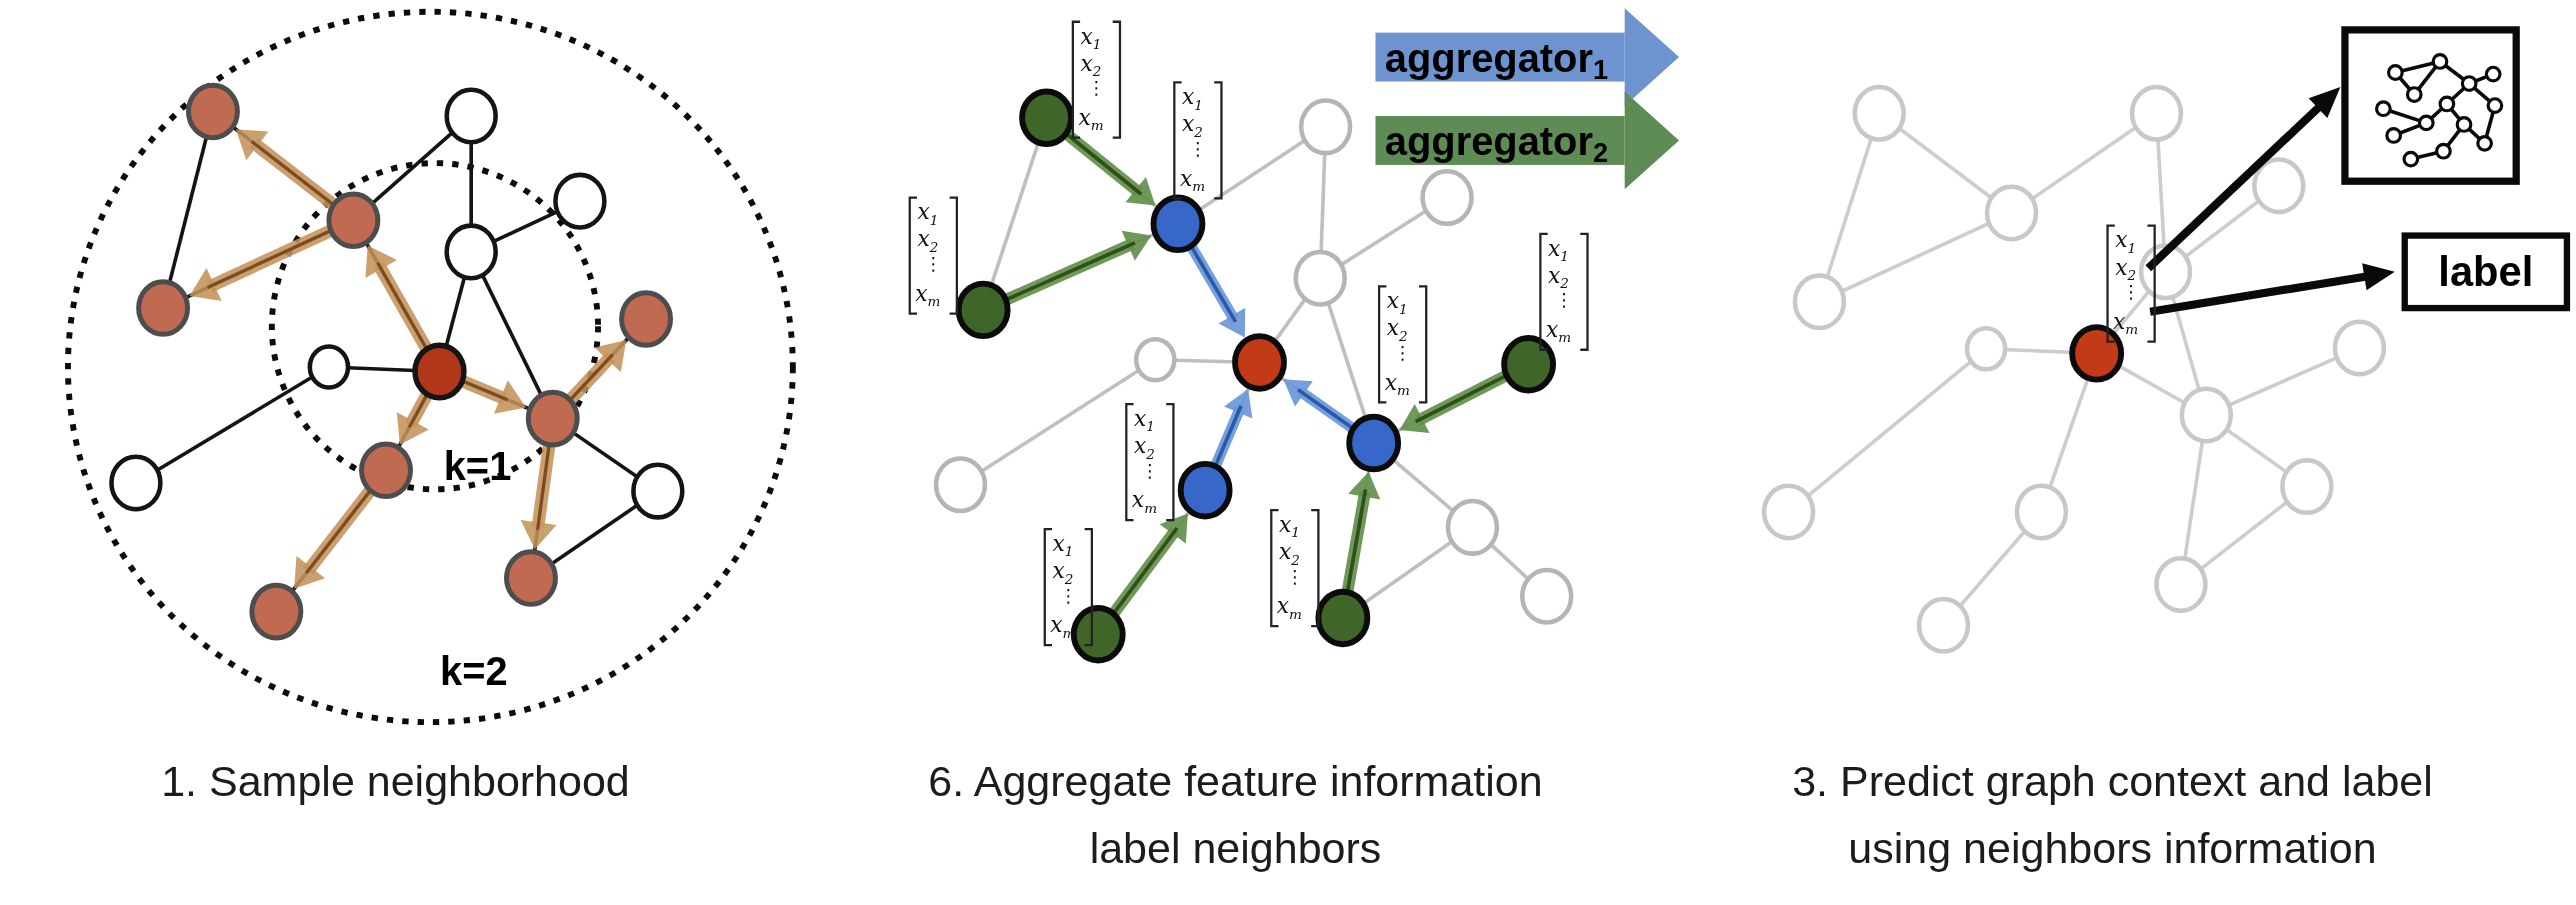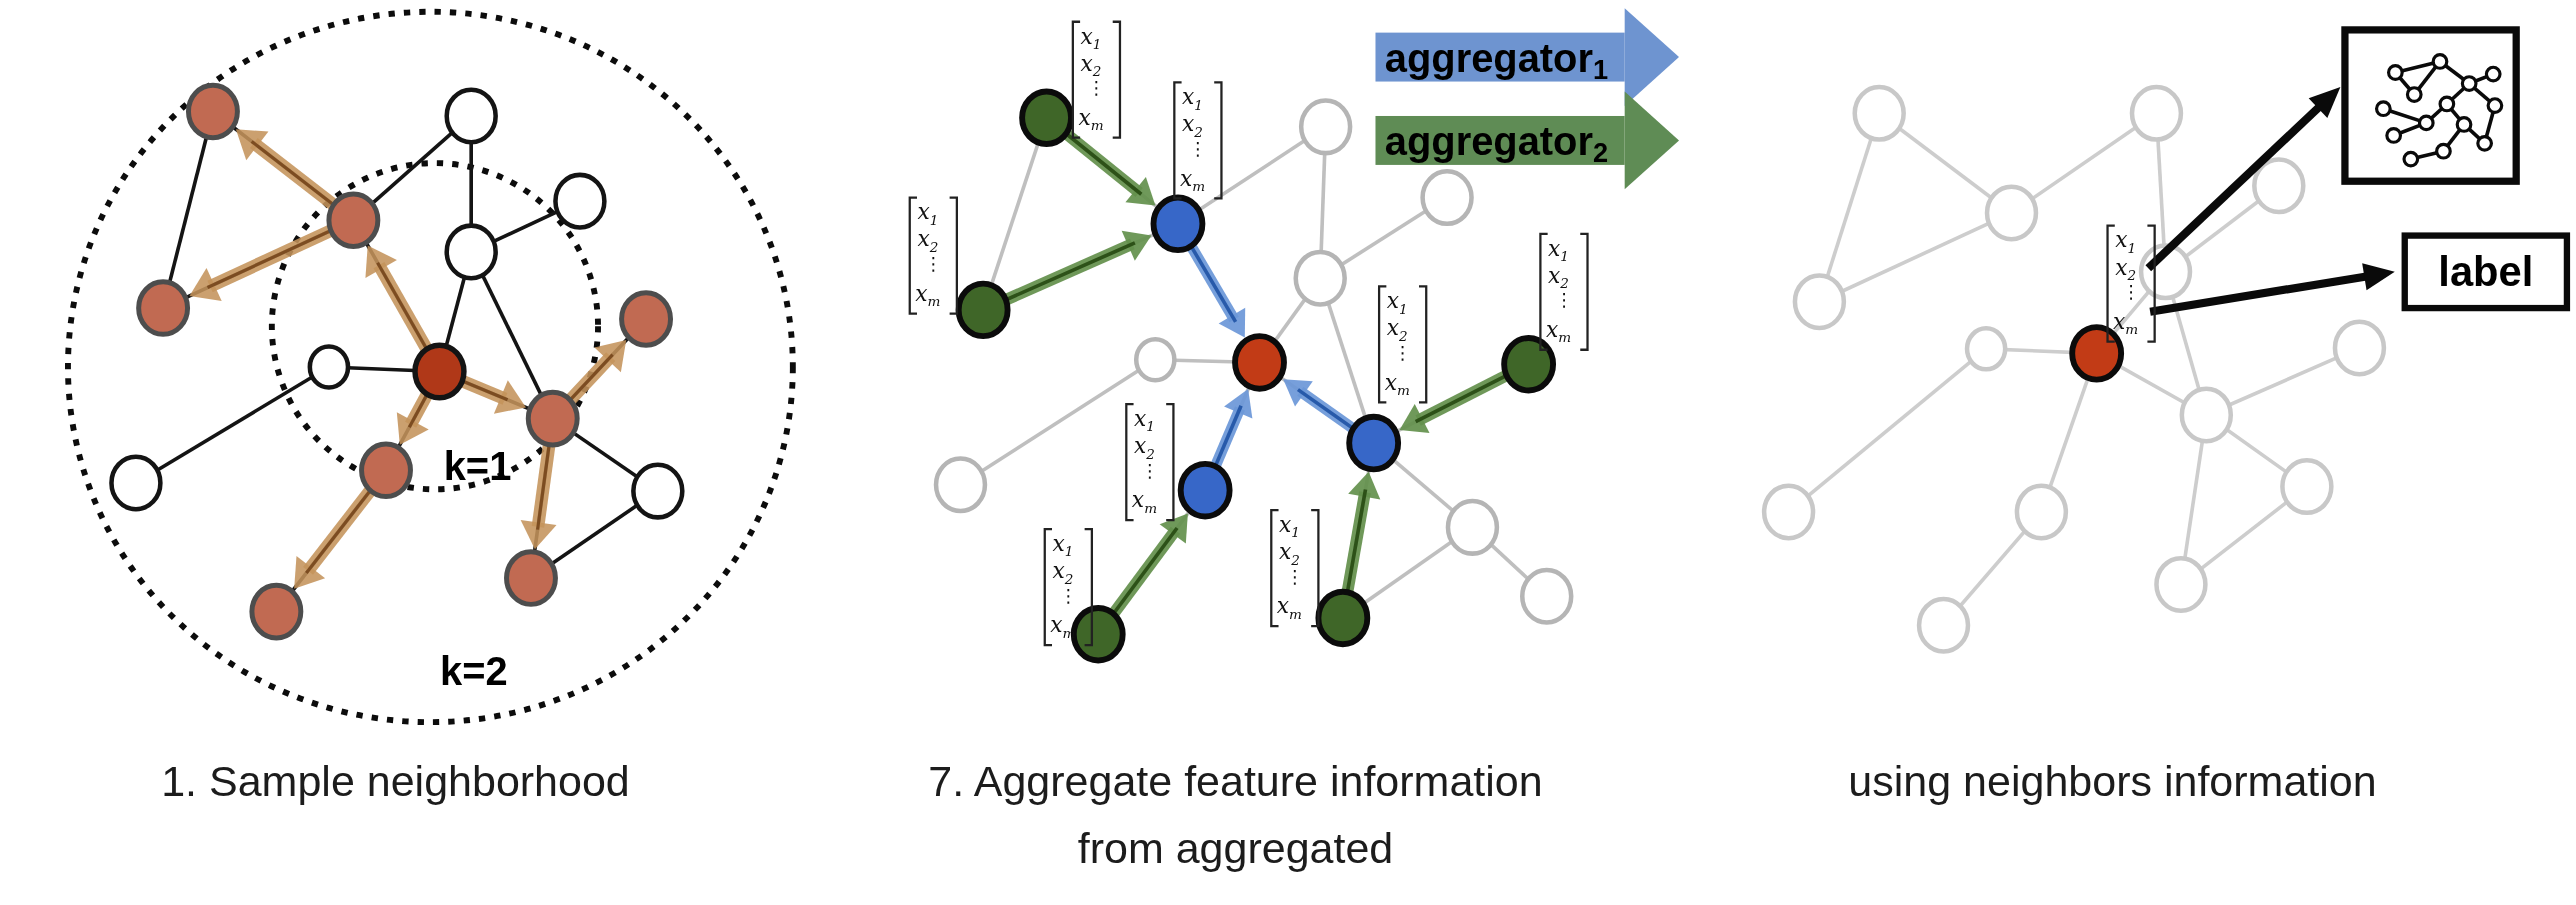--- a/index.html
+++ b/index.html
@@ -327,20 +327,21 @@
         <text x="-6" y="-10" text-anchor="middle" font-size="24" font-style="italic" font-family="&quot;DejaVu Serif&quot;,serif" fill="#111">x<tspan font-size="15" dy="6" font-style="italic">2</tspan></text>
         <text x="0" y="16" text-anchor="middle" font-size="20" font-family="&quot;DejaVu Serif&quot;,serif" fill="#111">⋮</text>
         <text x="-6" y="50" text-anchor="middle" font-size="24" font-style="italic" font-family="&quot;DejaVu Serif&quot;,serif" fill="#111">x<tspan font-size="15" dy="6" font-style="italic">m</tspan></text>
       </g>
     </svg>
 
   <div class="caption" style="left:0;transform:translateX(-34px)">
     <div>1. Sample neighborhood</div>
   </div>
   <div class="caption" style="left:859px;transform:translateX(-53px)">
-    <div>7. Aggregate feature information</div>
-    <div>from aggregated</div>
+    <div>6. Aggregate feature information</div>
+    <div>label neighbors</div>
   </div>
   <div class="caption" style="left:1717px;transform:translateX(-34px)">
+    <div>3. Predict graph context and label</div>
     <div>using neighbors information</div>
   </div>
 </div>
 
 
 </body></html>

